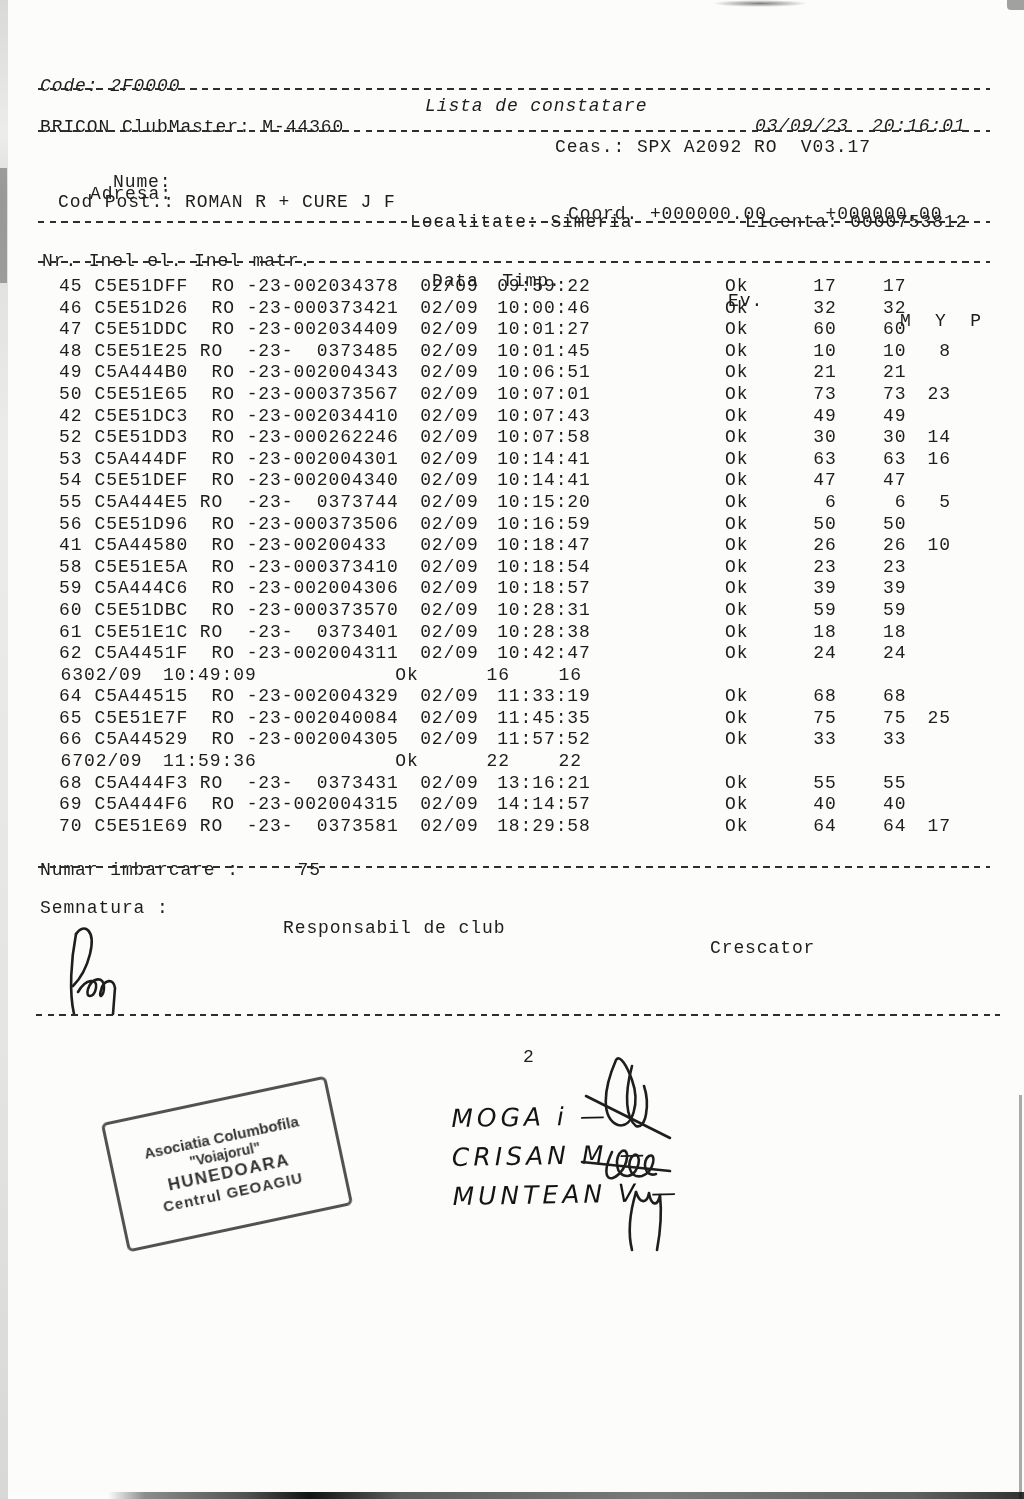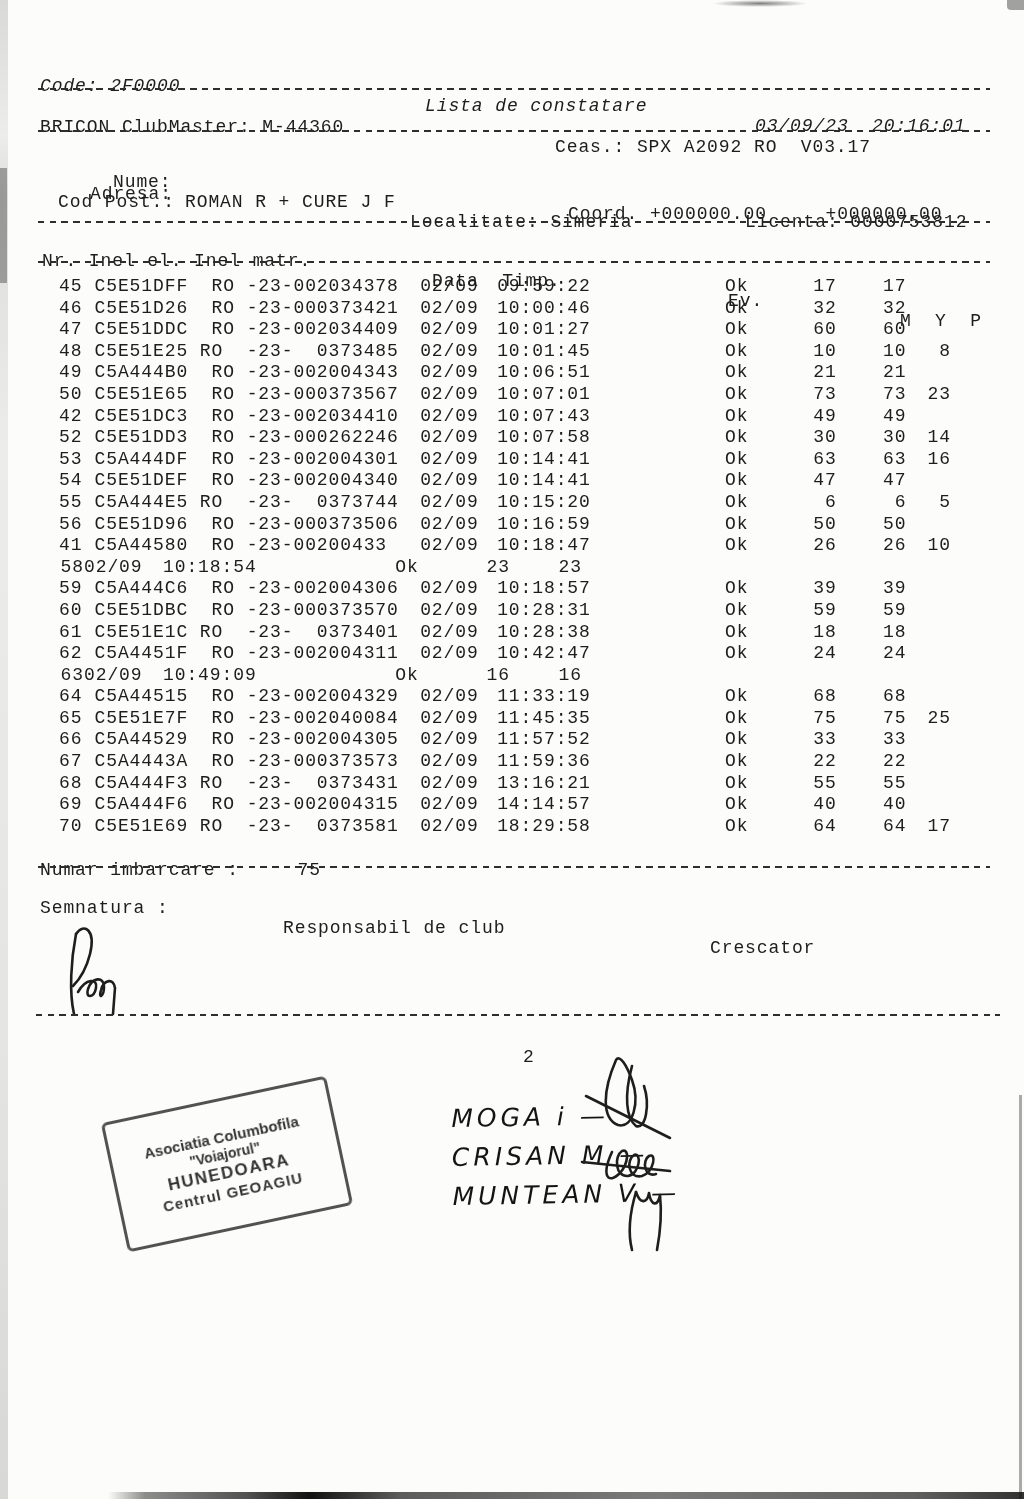--- a/index.html
+++ b/index.html
@@ -96,30 +96,30 @@
       <div class="trow"><span class="cell c-nr">48</span><span class="cell c-im">C5E51E25 RO  -23-  0373485</span><span class="cell c-data">02/09</span><span class="cell c-timp">10:01:45</span><span class="cell c-ev">Ok</span><span class="cell c-m">10</span><span class="cell c-y">10</span><span class="cell c-p">8</span></div>
       <div class="trow"><span class="cell c-nr">49</span><span class="cell c-im">C5A444B0  RO -23-002004343</span><span class="cell c-data">02/09</span><span class="cell c-timp">10:06:51</span><span class="cell c-ev">Ok</span><span class="cell c-m">21</span><span class="cell c-y">21</span><span class="cell c-p"></span></div>
       <div class="trow"><span class="cell c-nr">50</span><span class="cell c-im">C5E51E65  RO -23-000373567</span><span class="cell c-data">02/09</span><span class="cell c-timp">10:07:01</span><span class="cell c-ev">Ok</span><span class="cell c-m">73</span><span class="cell c-y">73</span><span class="cell c-p">23</span></div>
       <div class="trow"><span class="cell c-nr">42</span><span class="cell c-im">C5E51DC3  RO -23-002034410</span><span class="cell c-data">02/09</span><span class="cell c-timp">10:07:43</span><span class="cell c-ev">Ok</span><span class="cell c-m">49</span><span class="cell c-y">49</span><span class="cell c-p"></span></div>
       <div class="trow"><span class="cell c-nr">52</span><span class="cell c-im">C5E51DD3  RO -23-000262246</span><span class="cell c-data">02/09</span><span class="cell c-timp">10:07:58</span><span class="cell c-ev">Ok</span><span class="cell c-m">30</span><span class="cell c-y">30</span><span class="cell c-p">14</span></div>
       <div class="trow"><span class="cell c-nr">53</span><span class="cell c-im">C5A444DF  RO -23-002004301</span><span class="cell c-data">02/09</span><span class="cell c-timp">10:14:41</span><span class="cell c-ev">Ok</span><span class="cell c-m">63</span><span class="cell c-y">63</span><span class="cell c-p">16</span></div>
       <div class="trow"><span class="cell c-nr">54</span><span class="cell c-im">C5E51DEF  RO -23-002004340</span><span class="cell c-data">02/09</span><span class="cell c-timp">10:14:41</span><span class="cell c-ev">Ok</span><span class="cell c-m">47</span><span class="cell c-y">47</span><span class="cell c-p"></span></div>
       <div class="trow"><span class="cell c-nr">55</span><span class="cell c-im">C5A444E5 RO  -23-  0373744</span><span class="cell c-data">02/09</span><span class="cell c-timp">10:15:20</span><span class="cell c-ev">Ok</span><span class="cell c-m">6</span><span class="cell c-y">6</span><span class="cell c-p">5</span></div>
       <div class="trow"><span class="cell c-nr">56</span><span class="cell c-im">C5E51D96  RO -23-000373506</span><span class="cell c-data">02/09</span><span class="cell c-timp">10:16:59</span><span class="cell c-ev">Ok</span><span class="cell c-m">50</span><span class="cell c-y">50</span><span class="cell c-p"></span></div>
       <div class="trow"><span class="cell c-nr">41</span><span class="cell c-im">C5A44580  RO -23-00200433</span><span class="cell c-data">02/09</span><span class="cell c-timp">10:18:47</span><span class="cell c-ev">Ok</span><span class="cell c-m">26</span><span class="cell c-y">26</span><span class="cell c-p">10</span></div>
-      <div class="trow"><span class="cell c-nr">58</span><span class="cell c-data">02/09</span><span class="cell c-timp">10:18:54</span><span class="cell c-ev">Ok</span><span class="cell c-m">23</span><span class="cell c-y">23</span><span class="cell c-p"></span></div>
+      <div class="trow"><span class="cell c-nr">58</span><span class="cell c-im">C5E51E5A  RO -23-000373410</span><span class="cell c-data">02/09</span><span class="cell c-timp">10:18:54</span><span class="cell c-ev">Ok</span><span class="cell c-m">23</span><span class="cell c-y">23</span><span class="cell c-p"></span></div>
       <div class="trow"><span class="cell c-nr">59</span><span class="cell c-im">C5A444C6  RO -23-002004306</span><span class="cell c-data">02/09</span><span class="cell c-timp">10:18:57</span><span class="cell c-ev">Ok</span><span class="cell c-m">39</span><span class="cell c-y">39</span><span class="cell c-p"></span></div>
       <div class="trow"><span class="cell c-nr">60</span><span class="cell c-im">C5E51DBC  RO -23-000373570</span><span class="cell c-data">02/09</span><span class="cell c-timp">10:28:31</span><span class="cell c-ev">Ok</span><span class="cell c-m">59</span><span class="cell c-y">59</span><span class="cell c-p"></span></div>
       <div class="trow"><span class="cell c-nr">61</span><span class="cell c-im">C5E51E1C RO  -23-  0373401</span><span class="cell c-data">02/09</span><span class="cell c-timp">10:28:38</span><span class="cell c-ev">Ok</span><span class="cell c-m">18</span><span class="cell c-y">18</span><span class="cell c-p"></span></div>
       <div class="trow"><span class="cell c-nr">62</span><span class="cell c-im">C5A4451F  RO -23-002004311</span><span class="cell c-data">02/09</span><span class="cell c-timp">10:42:47</span><span class="cell c-ev">Ok</span><span class="cell c-m">24</span><span class="cell c-y">24</span><span class="cell c-p"></span></div>
       <div class="trow"><span class="cell c-nr">63</span><span class="cell c-data">02/09</span><span class="cell c-timp">10:49:09</span><span class="cell c-ev">Ok</span><span class="cell c-m">16</span><span class="cell c-y">16</span><span class="cell c-p"></span></div>
       <div class="trow"><span class="cell c-nr">64</span><span class="cell c-im">C5A44515  RO -23-002004329</span><span class="cell c-data">02/09</span><span class="cell c-timp">11:33:19</span><span class="cell c-ev">Ok</span><span class="cell c-m">68</span><span class="cell c-y">68</span><span class="cell c-p"></span></div>
       <div class="trow"><span class="cell c-nr">65</span><span class="cell c-im">C5E51E7F  RO -23-002040084</span><span class="cell c-data">02/09</span><span class="cell c-timp">11:45:35</span><span class="cell c-ev">Ok</span><span class="cell c-m">75</span><span class="cell c-y">75</span><span class="cell c-p">25</span></div>
       <div class="trow"><span class="cell c-nr">66</span><span class="cell c-im">C5A44529  RO -23-002004305</span><span class="cell c-data">02/09</span><span class="cell c-timp">11:57:52</span><span class="cell c-ev">Ok</span><span class="cell c-m">33</span><span class="cell c-y">33</span><span class="cell c-p"></span></div>
-      <div class="trow"><span class="cell c-nr">67</span><span class="cell c-im">C5A4443A  RO -23-000373573</span><span class="cell c-data">02/09</span><span class="cell c-timp">11:59:36</span><span class="cell c-ev">Ok</span><span class="cell c-m">22</span><span class="cell c-y">22</span><span class="cell c-p"></span></div>
+      <div class="trow"><span class="cell c-nr">67</span><span class="cell c-data">02/09</span><span class="cell c-timp">11:59:36</span><span class="cell c-ev">Ok</span><span class="cell c-m">22</span><span class="cell c-y">22</span><span class="cell c-p"></span></div>
       <div class="trow"><span class="cell c-nr">68</span><span class="cell c-im">C5A444F3 RO  -23-  0373431</span><span class="cell c-data">02/09</span><span class="cell c-timp">13:16:21</span><span class="cell c-ev">Ok</span><span class="cell c-m">55</span><span class="cell c-y">55</span><span class="cell c-p"></span></div>
       <div class="trow"><span class="cell c-nr">69</span><span class="cell c-im">C5A444F6  RO -23-002004315</span><span class="cell c-data">02/09</span><span class="cell c-timp">14:14:57</span><span class="cell c-ev">Ok</span><span class="cell c-m">40</span><span class="cell c-y">40</span><span class="cell c-p"></span></div>
       <div class="trow"><span class="cell c-nr">70</span><span class="cell c-im">C5E51E69 RO  -23-  0373581</span><span class="cell c-data">02/09</span><span class="cell c-timp">18:29:58</span><span class="cell c-ev">Ok</span><span class="cell c-m">64</span><span class="cell c-y">64</span><span class="cell c-p">17</span></div>
     </div>
 
   <div class="line" style="top:840px;">
     <span class="seg" style="left:40px;">Numar imbarcare :     75</span>
   </div>
   <div class="dash" style="top:866px;"></div>
 

